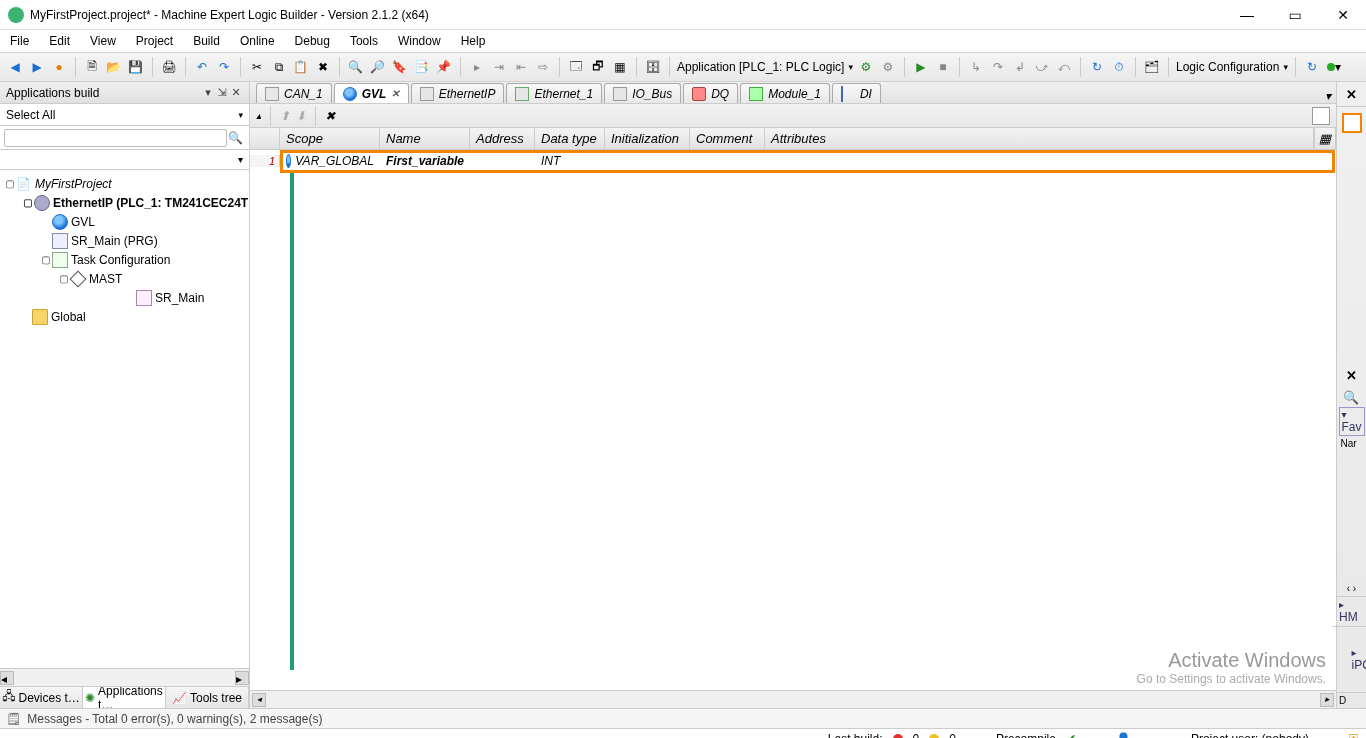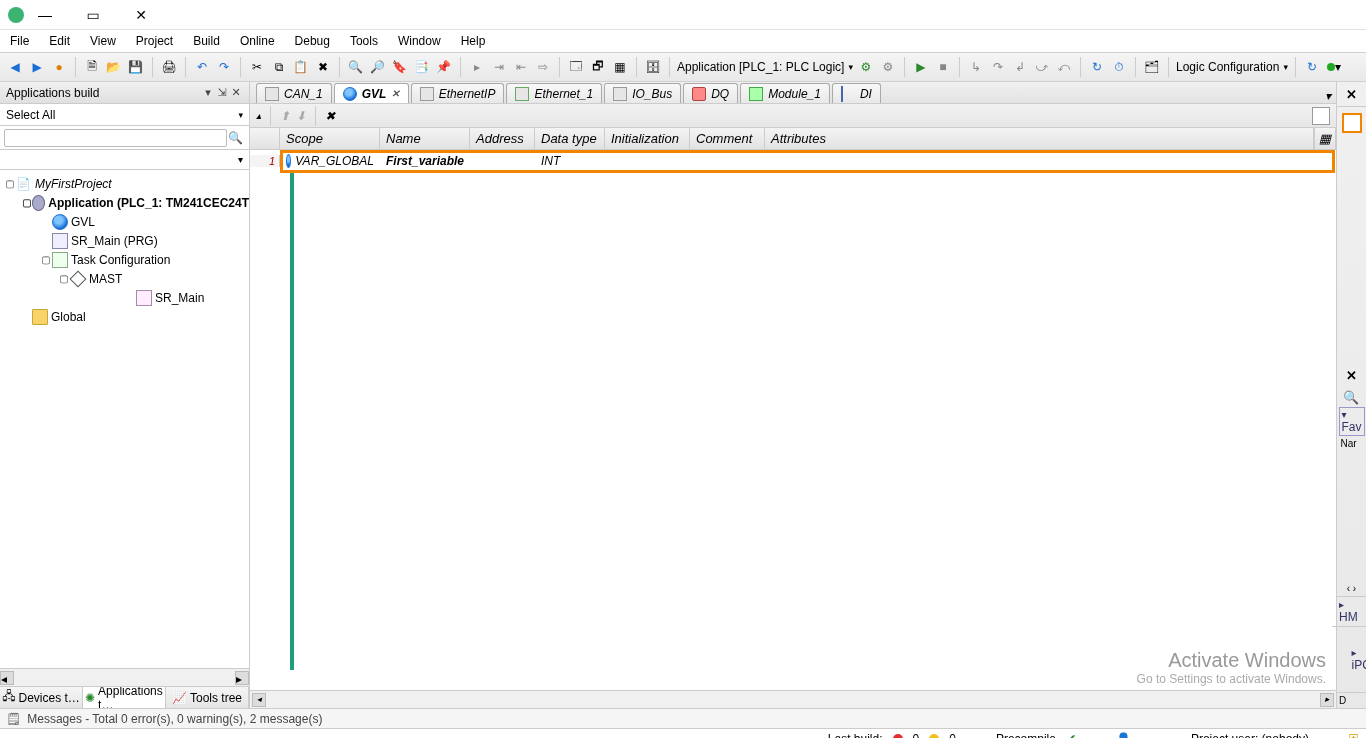--- a/index.html
+++ b/index.html
@@ -113,20 +113,21 @@
 
   .watermark { position:absolute; right:40px; bottom:52px; color:#888; text-align:right; pointer-events:none;}
   .watermark .big { font-size:20px; color:#999; }
   .watermark .small { font-size:12px; color:#aaa; }
 </style>
 </head>
 <body>
 
 <div class="titlebar">
   <span class="app-icon"></span>
+  <span class="title">MyFirstProject.project* - Machine Expert Logic Builder - Version 2.1.2 (x64)</span>
   <div class="winbtns">
     <span class="winbtn">—</span>
     <span class="winbtn">▭</span>
     <span class="winbtn">✕</span>
   </div>
 </div>
 
 <div class="menubar">
   <span>File</span>
   <span>Edit</span>
@@ -230,21 +231,21 @@
 
     <div class="tree">
       <div class="tree-row" style="padding-left:4px;">
         <span class="twisty">▢</span>
         <span class="ticon">📄</span>
         <span style="font-style:italic;">MyFirstProject</span>
       </div>
       <div class="tree-row sel" style="padding-left:22px;">
         <span class="twisty">▢</span>
         <span class="ticon ic-gear"></span>
-        <span>Application (PLC_1: TM241CEC24T</span>
+        <span>EthernetIP (PLC_1: TM241CEC24T</span>
       </div>
       <div class="tree-row" style="padding-left:52px;">
         <span class="ticon ic-globe"></span>
         <span>GVL</span>
       </div>
       <div class="tree-row" style="padding-left:52px;">
         <span class="ticon ic-prg"></span>
         <span>SR_Main (PRG)</span>
       </div>
       <div class="tree-row" style="padding-left:40px;">

